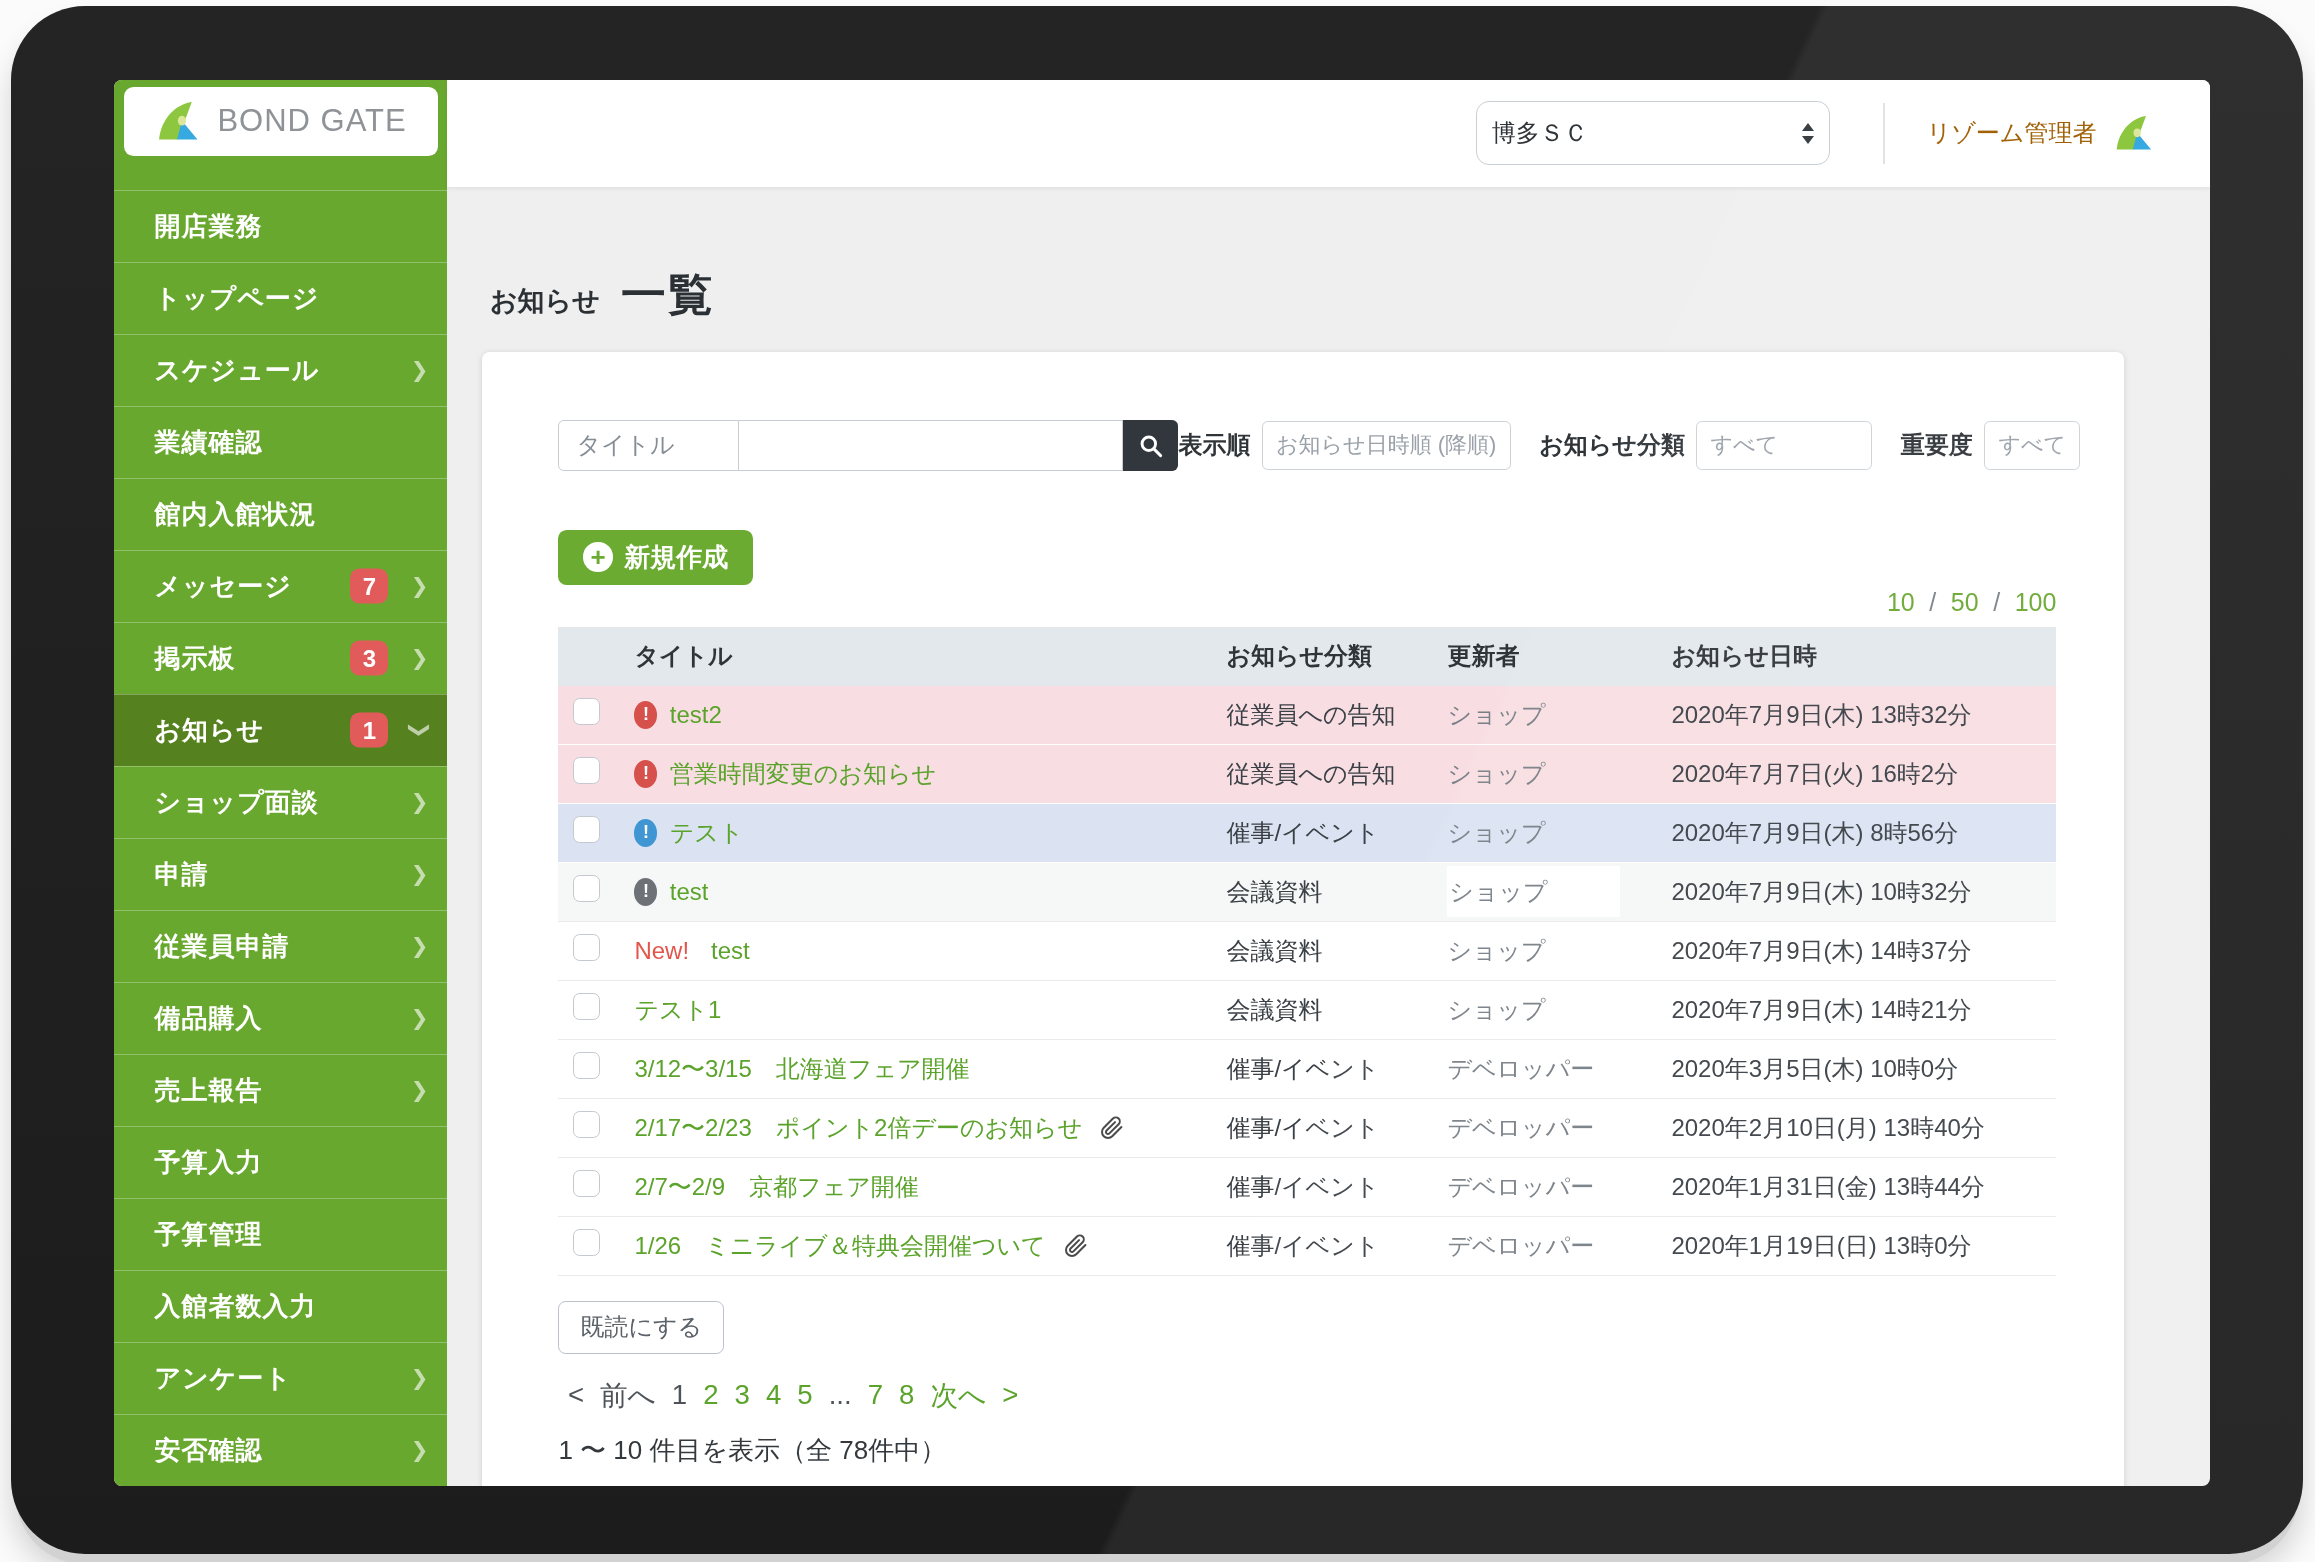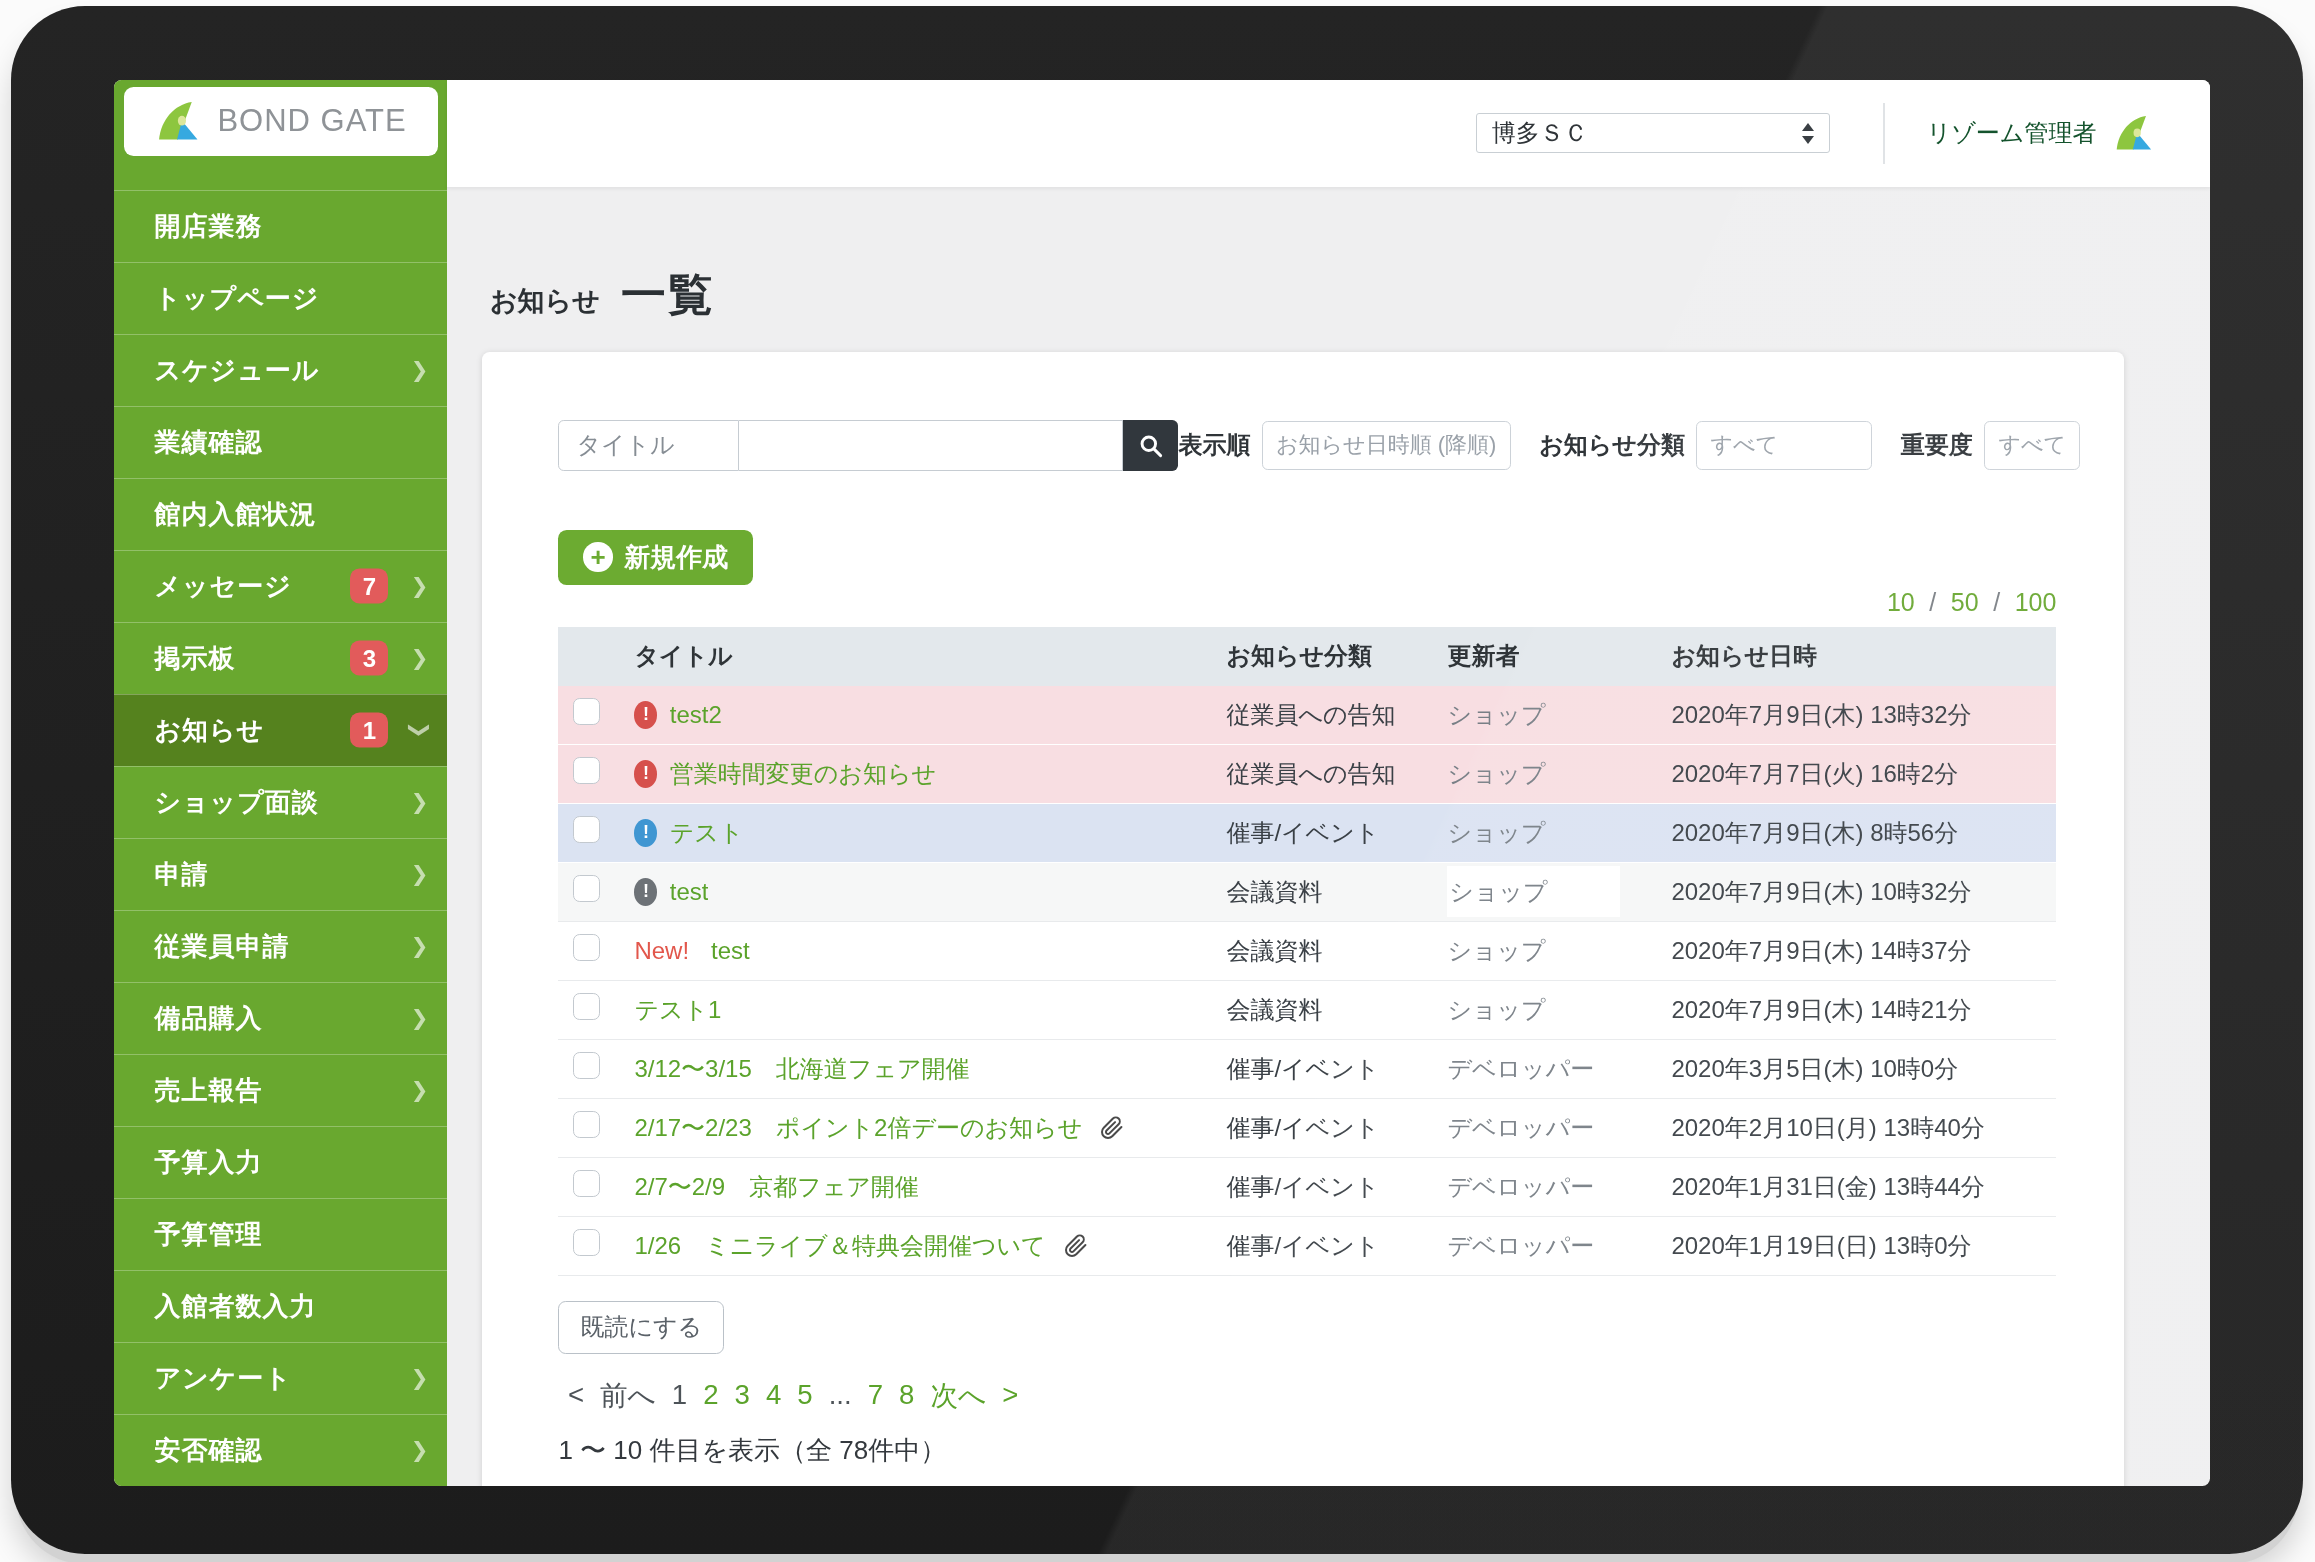--- a/index.html
+++ b/index.html
@@ -28,29 +28,29 @@
     min-width:38px; height:35px; background:#e25b5b; border-radius:9.5px; color:#fff;
     font-size:24px; font-weight:bold; display:flex; align-items:center; justify-content:center; padding:0 7.6px; }
   .chev { position:absolute; right:19px; top:50%; transform:translateY(-50%);
     color:rgba(255,255,255,.62); font-size:21px; font-weight:bold; }
   .chev.down { transform:translateY(-50%) rotate(90deg); }
 
   
   .main { flex:1; display:flex; flex-direction:column; min-width:0; }
   .topbar { height:107px; background:#fff; display:flex; align-items:center; justify-content:flex-end;
     padding-right:53px; box-shadow:0 1.9px 3.8px rgba(0,0,0,.06); z-index:2; }
-  .site-select { width:354px; height:40px; border:1.9px solid #c9cfd4; border-radius:3px; background:#fff;
+  .site-select { width:354px; height:64px; border:1.9px solid #c9cfd4; border-radius:13px; background:#fff;
     display:flex; align-items:center; justify-content:space-between; padding:0 15px;
     font-size:24px; color:#2f3438; cursor:pointer; }
   .updown { display:flex; flex-direction:column; gap:4.8px; }
   .tri-up { width:0; height:0; border-left:6.7px solid transparent; border-right:6.7px solid transparent; border-bottom:8.6px solid #3a3f44; }
   .tri-down { width:0; height:0; border-left:6.7px solid transparent; border-right:6.7px solid transparent; border-top:8.6px solid #3a3f44; }
   .v-div { width:1.9px; height:61px; background:#e0e3e6; margin:0 42px 0 53px; }
   .user-group { display:flex; align-items:center; gap:17px; cursor:pointer; }
-  .user-label { font-size:24px; color:#14532d; }
+  .user-label { font-size:24px; color:#a16207; }
 
   .content { flex:1; padding:0 86px 0 35px; overflow:hidden; }
   .page-title { margin-top:78px; margin-left:7.6px; display:flex; align-items:baseline; gap:21px; }
   .pt-small { font-size:27px; font-weight:bold; color:#2b3034; }
   .pt-large { font-size:45px; font-weight:bold; color:#2b3034; letter-spacing:1.9px; }
 
   .card { margin-top:27px; background:#fff; border-radius:7.6px; box-shadow:0 1.9px 6.7px rgba(0,0,0,.13);
     padding:68px 68px 46px 76px; min-height:1122px; }
 
   

